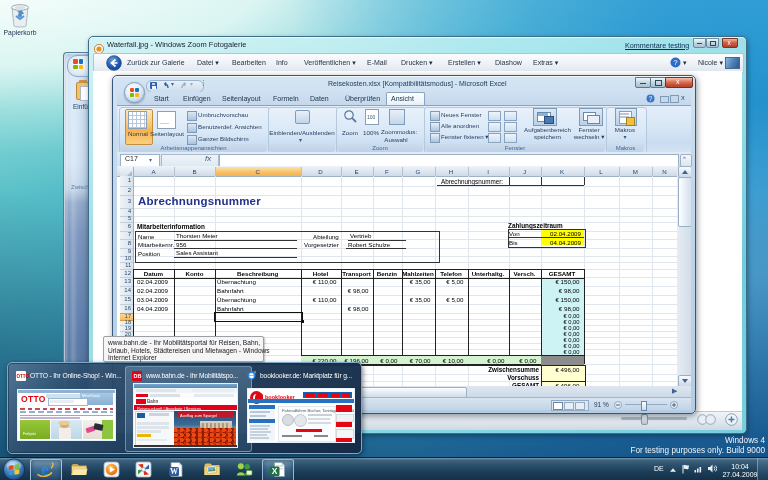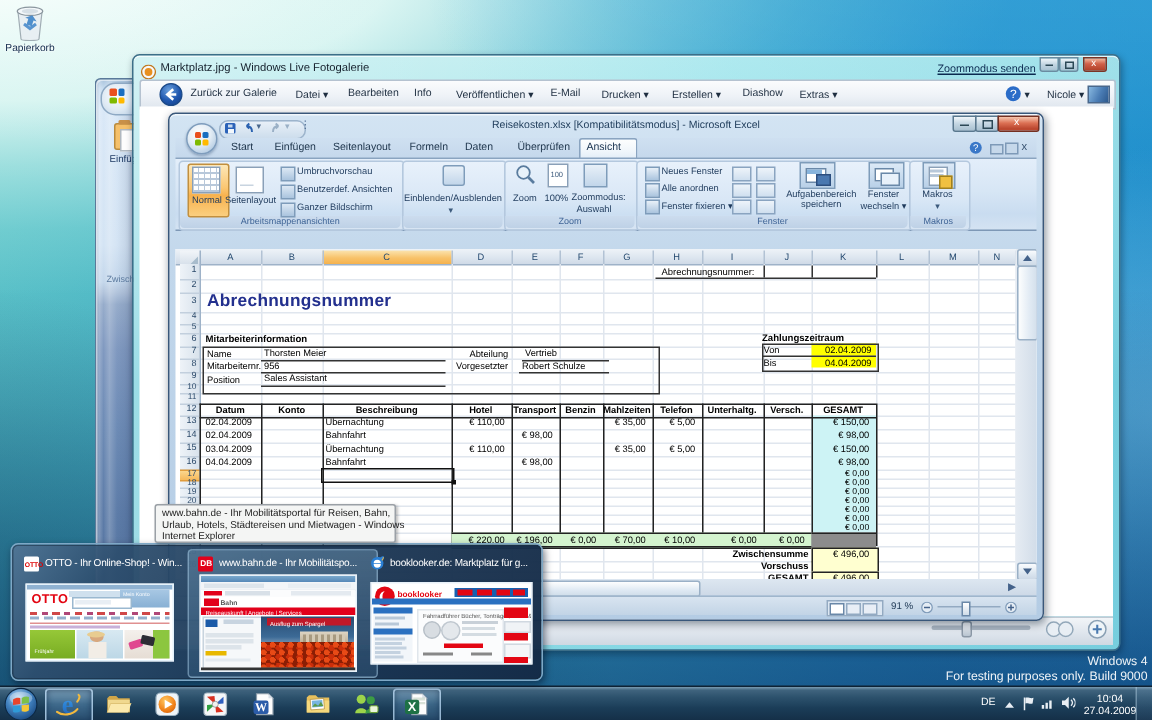--- a/index.html
+++ b/index.html
@@ -51,22 +51,22 @@
 <div class="ab" id="foto" style="left:88px;top:36px;width:657px;height:396px;border-radius:5px;
 background:linear-gradient(100deg, rgba(255,255,255,0.25) 0%, rgba(255,255,255,0) 30%, rgba(120,220,235,0.30) 55%, rgba(80,190,215,0.35) 100%),linear-gradient(to bottom,#c6eff1 0%,#a2e1e9 30%,#82d3df 55%,#8cd6e1 100%);
 border:1px solid #3c6e88;box-shadow:inset 0 1px 0 rgba(255,255,255,0.7), 1px 2px 5px rgba(0,20,40,0.4);">
 
   <div class="ab" style="left:5px;top:3px;width:10px;height:10px;">
     <svg width="10" height="10" viewBox="0 0 10 10">
         <circle cx="5" cy="5" r="4.6" fill="#f6f8fa" stroke="#c07820" stroke-width="0.9"></circle>
         <circle cx="5" cy="5" r="2.6" fill="#e89020"></circle>
       </svg>
   </div>
-  <div class="ab txt" style="left:18px;top:3px;font-size:7.5px;color:#15202c;">Marktplatz.jpg - Windows Live Fotogalerie</div>
-  <div class="ab txt" style="left:536px;top:3.5px;font-size:7.2px;color:#0b2a50;text-decoration:underline;">Zoommodus senden</div>
+  <div class="ab txt" style="left:18px;top:3px;font-size:7.5px;color:#15202c;">Waterfall.jpg - Windows Zoom Fotogalerie</div>
+  <div class="ab txt" style="left:536px;top:3.5px;font-size:7.2px;color:#0b2a50;text-decoration:underline;">Kommentare testing</div>
 
   <div class="ab" style="left:604px;top:1px;width:11px;height:8px;background:linear-gradient(#f0f6fa,#c2d5e2 50%,#a8c2d2);border:1px solid #6a8ba0;border-radius:0 0 2px 2px;">
       <div class="ab" style="left:2.5px;top:4px;width:5px;height:1.2px;background:#2c4856;"></div>
     </div>
   <div class="ab" style="left:617px;top:1px;width:11px;height:8px;background:linear-gradient(#f0f6fa,#c2d5e2 50%,#a8c2d2);border:1px solid #6a8ba0;border-radius:0 0 2px 2px;">
       <div class="ab" style="left:3px;top:1.8px;width:4px;height:3.2px;border:1px solid #2c4856;"></div>
     </div>
   <div class="ab" style="left:633px;top:1px;width:14px;height:8px;background:linear-gradient(#f2b89e,#d06048 45%,#b04028);border:1px solid #7a3426;border-radius:0 0 2px 2px;">
       <div class="ab txt" style="left:4.5px;top:-0.5px;font-size:6.5px;color:#fff;">x</div>
     </div>
@@ -250,20 +250,31 @@
 <div class="ab" style="left:498px;top:2px;width:20px;height:16px;background:linear-gradient(#dce9f6,#b8d0e8);border:1px solid #7e9cba;">
         <div class="ab" style="left:3px;top:2px;width:11px;height:11px;background:#fff;border:1px solid #8aa0b8;"></div>
         <div class="ab" style="left:4px;top:4px;width:9px;height:1.5px;background:#b8c8da;"></div>
         <div class="ab" style="left:4px;top:7px;width:9px;height:1.5px;background:#b8c8da;"></div>
         <div class="ab" style="left:10px;top:8px;width:7px;height:7px;background:#f0c040;border:1px solid #a08020;"></div>
       </div>
 <div class="ab txt" style="left:494px;top:20px;font-size:6.2px;color:#1e3a5c;width:28px;text-align:center;">Makros</div>
 <div class="ab txt" style="left:494px;top:27px;font-size:6px;color:#3c5a7c;width:28px;text-align:center;">▾</div>
 </div>
 
+  <div class="ab" id="fbar" style="left:4px;top:76px;width:574px;height:14px;background:linear-gradient(#e2ebf5,#d2e0ee);">
+    <div class="ab" style="left:3px;top:1.5px;width:38px;height:11px;background:#fff;border:1px solid #9cb0c6;"></div>
+    <div class="ab txt" style="left:8px;top:3px;font-size:7px;color:#222;">C17</div>
+    <div class="ab txt" style="left:32px;top:3.5px;font-size:6px;color:#55708e;">▾</div>
+    <div class="ab" style="left:44px;top:1.5px;width:56px;height:11px;background:linear-gradient(#eef3f9,#dfe9f3);border:1px solid #aabccc;"></div>
+    <div class="ab txt" style="left:88px;top:2px;font-size:8px;font-style:italic;color:#3c5a7a;">fx</div>
+    <div class="ab" style="left:102px;top:1.5px;width:458px;height:11px;background:#fff;border:1px solid #9cb0c6;"></div>
+    <div class="ab" style="left:563px;top:1.5px;width:10px;height:11px;background:linear-gradient(#f4f8fc,#dce6f0);border:1px solid #9cb0c6;border-radius:2px;">
+        <div class="ab txt" style="left:2px;top:-1px;font-size:5px;color:#44628a;">»</div>
+      </div>
+  </div>
 
   <div class="ab" id="sheet" style="left:4px;top:90px;width:574px;height:220px;background:#fff;overflow:hidden;">
 <div class="ab" style="left:0;top:0;width:560px;height:10px;background:linear-gradient(#eef3f8,#dce5ef 60%,#cfdae7);border-bottom:1px solid #9eb2c8;"></div>
 <div class="ab" style="left:3px;top:1px;width:13px;height:9px;background:linear-gradient(#f2f5f9,#d8e1eb);border-right:1px solid #9eb2c8;"></div>
 <div class="ab" style="left:10px;top:5px;width:0;height:0;border-left:5px solid transparent;border-bottom:5px solid #a8bccc;"></div>
 <div class="ab" style="left:98px;top:1px;width:85.5px;height:9px;background:linear-gradient(#fbe3ae,#f8c26a 55%,#f5b24e);"></div>
 <div class="ab txt" style="left:33.5px;top:1.5px;font-size:6.2px;color:#23486e;width:6px;text-align:center;">A</div>
 <div class="ab" style="left:57px;top:1px;width:1px;height:9px;background:#b2c2d4;"></div>
 <div class="ab txt" style="left:74.5px;top:1.5px;font-size:6.2px;color:#23486e;width:6px;text-align:center;">B</div>
 <div class="ab" style="left:98px;top:1px;width:1px;height:9px;background:#b2c2d4;"></div>

